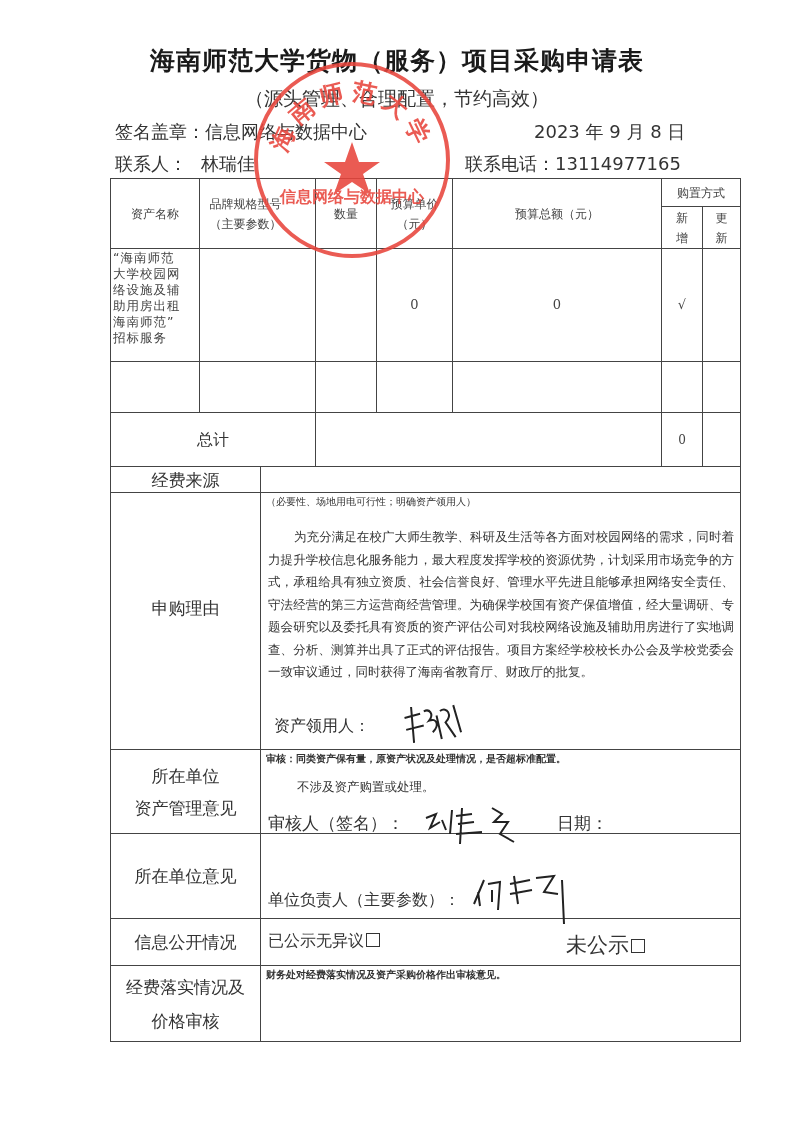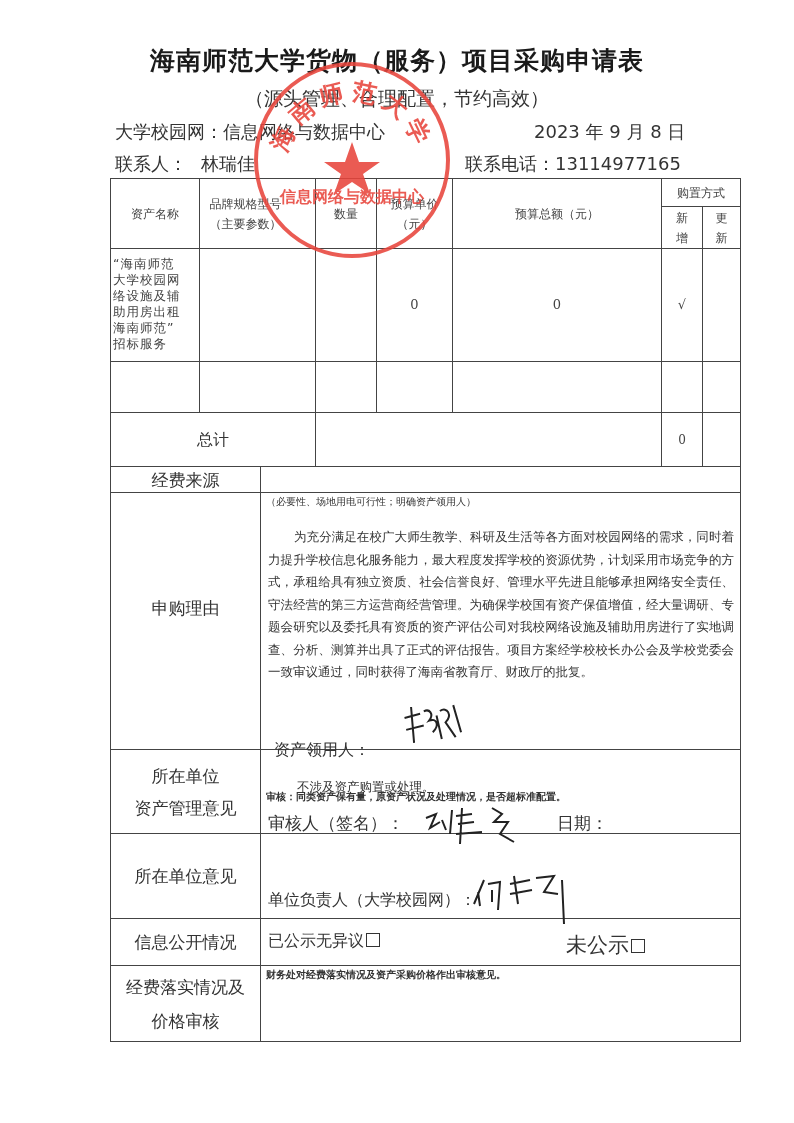--- a/index.html
+++ b/index.html
@@ -19,21 +19,21 @@
   .sig{font-family:"DejaVu Serif",serif;font-style:italic;color:#1a1a1a;}
   .box{display:inline-block;width:12px;height:12px;border:1px solid #333;vertical-align:-1px;margin-left:2px;}
 </style>
 </head>
 <body>
 
 <div class="abs title">海南师范大学货物（服务）项目采购申请表</div>
 <div class="abs subtitle cjk">（源头管理、合理配置，节约高效）</div>
 
 <div class="abs meta cjk" style="left:115px;top:120px;">
-  <span>大学校园网：</span><span>信息网络与数据中心</span>
+  <span>签名盖章：</span><span>信息网络与数据中心</span>
 </div>
 <div class="abs meta cjk" style="left:534px;top:120px;">2023 年 9 月 8 日</div>
 
 <div class="abs meta cjk" style="left:115px;top:152px;">
   <span>联系人：</span><span style="margin-left:14px">林瑞佳</span>
 </div>
 <div class="abs meta cjk" style="left:465px;top:152px;">
   <span>联系电话：</span><span>13114977165</span>
 </div>
 
@@ -79,21 +79,21 @@
 <div class="cell cjk" style="left:662px;top:179px;width:78px;height:27px;">购置方式</div>
 <div class="cell cjk" style="left:662px;top:207px;width:40px;height:41px;flex-direction:column;">
   <span>新</span>
   <span>增</span>
 </div>
 <div class="cell cjk" style="left:703px;top:207px;width:37px;height:41px;flex-direction:column;">
   <span>更</span>
   <span>新</span>
 </div>
 
-<div class="abs cjk" style="left:113px;top:250px;width:86px;font-size:12.5px;line-height:16px;color:#444;letter-spacing:1px;margin-top:6px;">
+<div class="abs cjk" style="left:113px;top:250px;width:86px;font-size:12.5px;line-height:16px;color:#444;letter-spacing:1px;">
   <div>“海南师范</div>
   <div>大学校园网</div>
   <div>络设施及辅</div>
   <div>助用房出租</div>
   <div>海南师范”</div>
   <div>招标服务</div>
 </div>
 <div class="cell" style="left:200px;top:249px;width:115px;height:112px;"></div>
 <div class="cell" style="left:316px;top:249px;width:60px;height:112px;"></div>
 <div class="cell" style="left:377px;top:249px;width:75px;height:112px;font-size:13px;">0</div>
@@ -112,45 +112,45 @@
 <div class="cell cjk lbl" style="left:111px;top:413px;width:204px;height:53px;font-size:16px;">总计</div>
 <div class="cell" style="left:316px;top:413px;width:345px;height:53px;"></div>
 <div class="cell" style="left:662px;top:413px;width:40px;height:53px;font-size:12px;">0</div>
 
 <div class="cell cjk lbl" style="left:111px;top:467px;width:149px;height:25px;">经费来源</div>
 <div class="cell" style="left:261px;top:467px;width:479px;height:25px;"></div>
 
 <div class="cell cjk lbl" style="left:111px;top:493px;width:149px;height:230px;">申购理由</div>
 <div class="abs small" style="left:266px;top:495px;">（必要性、场地用电可行性；明确资产领用人）</div>
 <div class="abs body cjk" style="left:268px;top:526px;width:466px;text-indent:26px;">为充分满足在校广大师生教学、科研及生活等各方面对校园网络的需求，同时着力提升学校信息化服务能力，最大程度发挥学校的资源优势，计划采用市场竞争的方式，承租给具有独立资质、社会信誉良好、管理水平先进且能够承担网络安全责任、守法经营的第三方运营商经营管理。为确保学校国有资产保值增值，经大量调研、专题会研究以及委托具有资质的资产评估公司对我校网络设施及辅助用房进行了实地调查、分析、测算并出具了正式的评估报告。项目方案经学校校长办公会及学校党委会一致审议通过，同时获得了海南省教育厅、财政厅的批复。</div>
-<div class="abs cjk" style="left:274px;top:716px;font-size:16px;color:#333;margin-top:24px;">
+<div class="abs cjk" style="left:274px;top:716px;font-size:16px;color:#333;">
   <span>资产领用人：</span>
 </div>
 <div class="abs sig" style="left:402px;top:700px;font-size:28px;transform:rotate(-8deg);">
   <svg width="64" height="46" viewBox="0 0 64 46">
       <path d="M4 14 L20 12 M12 4 L10 40 M4 26 L22 24 M24 10 C30 8 34 14 28 20 C36 18 38 26 30 32 M36 16 L38 40 M40 12 C48 8 52 18 44 24 L52 40 M54 8 L58 36" stroke="#222" stroke-width="2" fill="none"></path>
     </svg>
 </div>
 
 <div class="cell cjk lbl" style="left:111px;top:750px;width:149px;height:83px;flex-direction:column;line-height:32px;">
   <span>所在单位</span>
   <span>资产管理意见</span>
 </div>
-<div class="abs small" style="left:266px;top:752px;font-weight:bold;margin-top:38px;">审核：同类资产保有量，原资产状况及处理情况，是否超标准配置。</div>
+<div class="abs small" style="left:266px;top:752px;font-weight:bold;">审核：同类资产保有量，原资产状况及处理情况，是否超标准配置。</div>
 <div class="abs cjk" style="left:297px;top:779px;font-size:12.5px;color:#333;">不涉及资产购置或处理。</div>
 <div class="abs cjk" style="left:268px;top:812px;font-size:17px;color:#333;">审核人（签名）：</div>
 <div class="abs" style="left:422px;top:800px;">
   <svg width="110" height="50" viewBox="0 0 110 50">
       <path d="M4 18 L14 14 L8 28 L18 22 M20 20 L24 30 M30 10 L28 34 M40 8 L38 44 M34 16 L50 14 M36 24 L52 22 M34 34 L60 32 M70 8 L80 14 L72 22 L86 22 L78 34 L92 42" stroke="#222" stroke-width="2" fill="none"></path>
     </svg>
 </div>
 <div class="abs cjk" style="left:557px;top:812px;font-size:17px;color:#333;">日期：</div>
 
 <div class="cell cjk lbl" style="left:111px;top:834px;width:149px;height:84px;">所在单位意见</div>
-<div class="abs cjk" style="left:268px;top:890px;font-size:16px;color:#333;">单位负责人（大学校园网）：</div>
+<div class="abs cjk" style="left:268px;top:890px;font-size:16px;color:#333;">单位负责人（主要参数）：</div>
 <div class="abs" style="left:470px;top:870px;">
   <svg width="110" height="60" viewBox="0 0 110 60">
       <path d="M14 10 L4 34 M8 22 L10 36 M18 14 L30 12 L28 40 M22 20 L22 32 M40 14 L60 10 M44 6 L48 34 M40 24 L62 20 M66 8 L84 6 L74 22 L88 24 M92 10 L94 54" stroke="#222" stroke-width="2" fill="none"></path>
     </svg>
 </div>
 
 <div class="cell cjk lbl" style="left:111px;top:919px;width:149px;height:46px;">信息公开情况</div>
 <div class="abs cjk" style="left:268px;top:931px;font-size:16px;color:#333;">
   <span>已公示无异议</span><span class="box"></span>
 </div>

